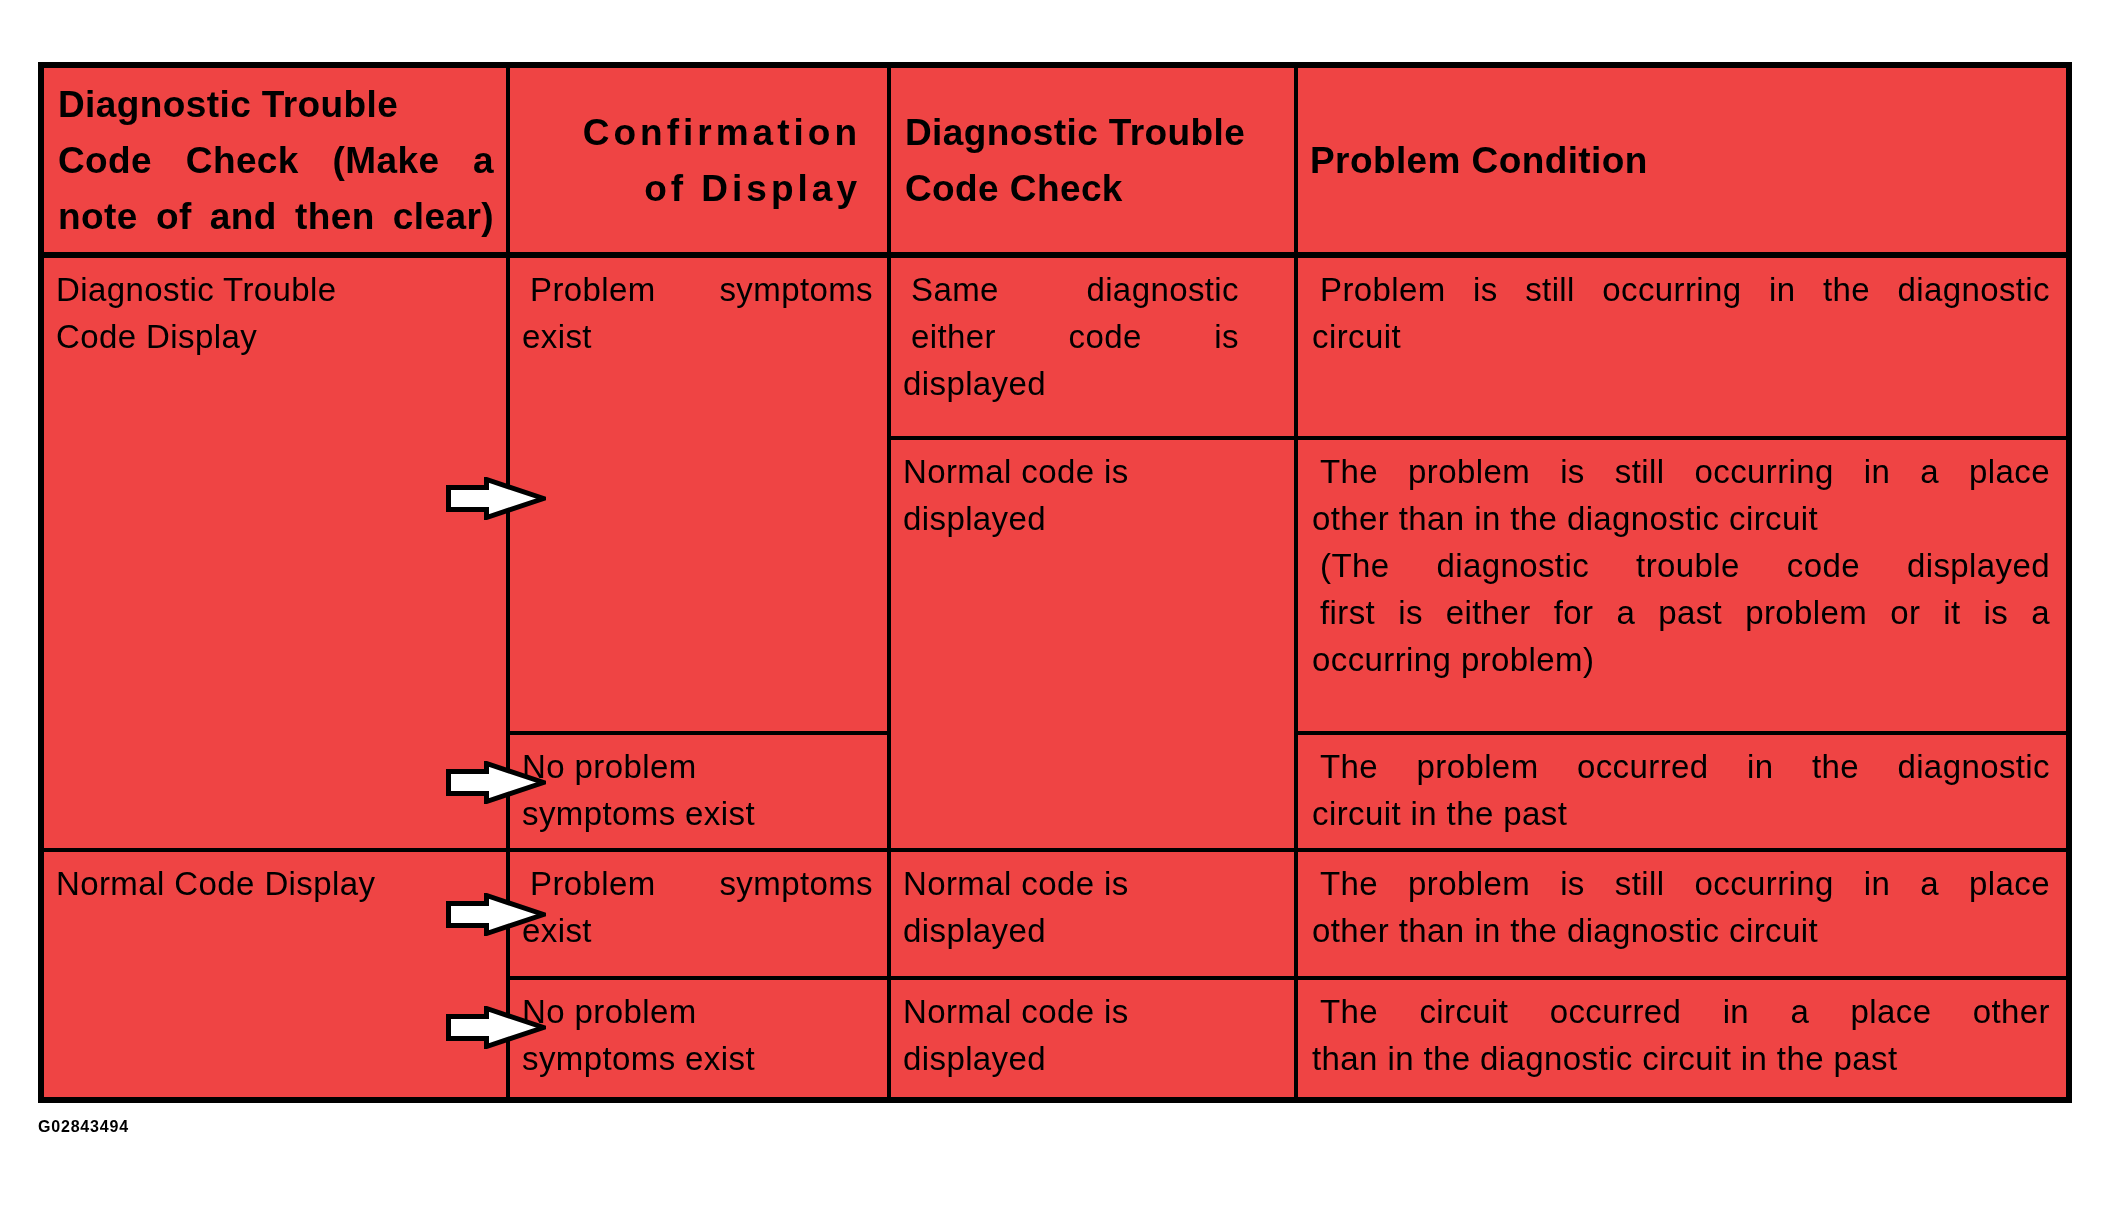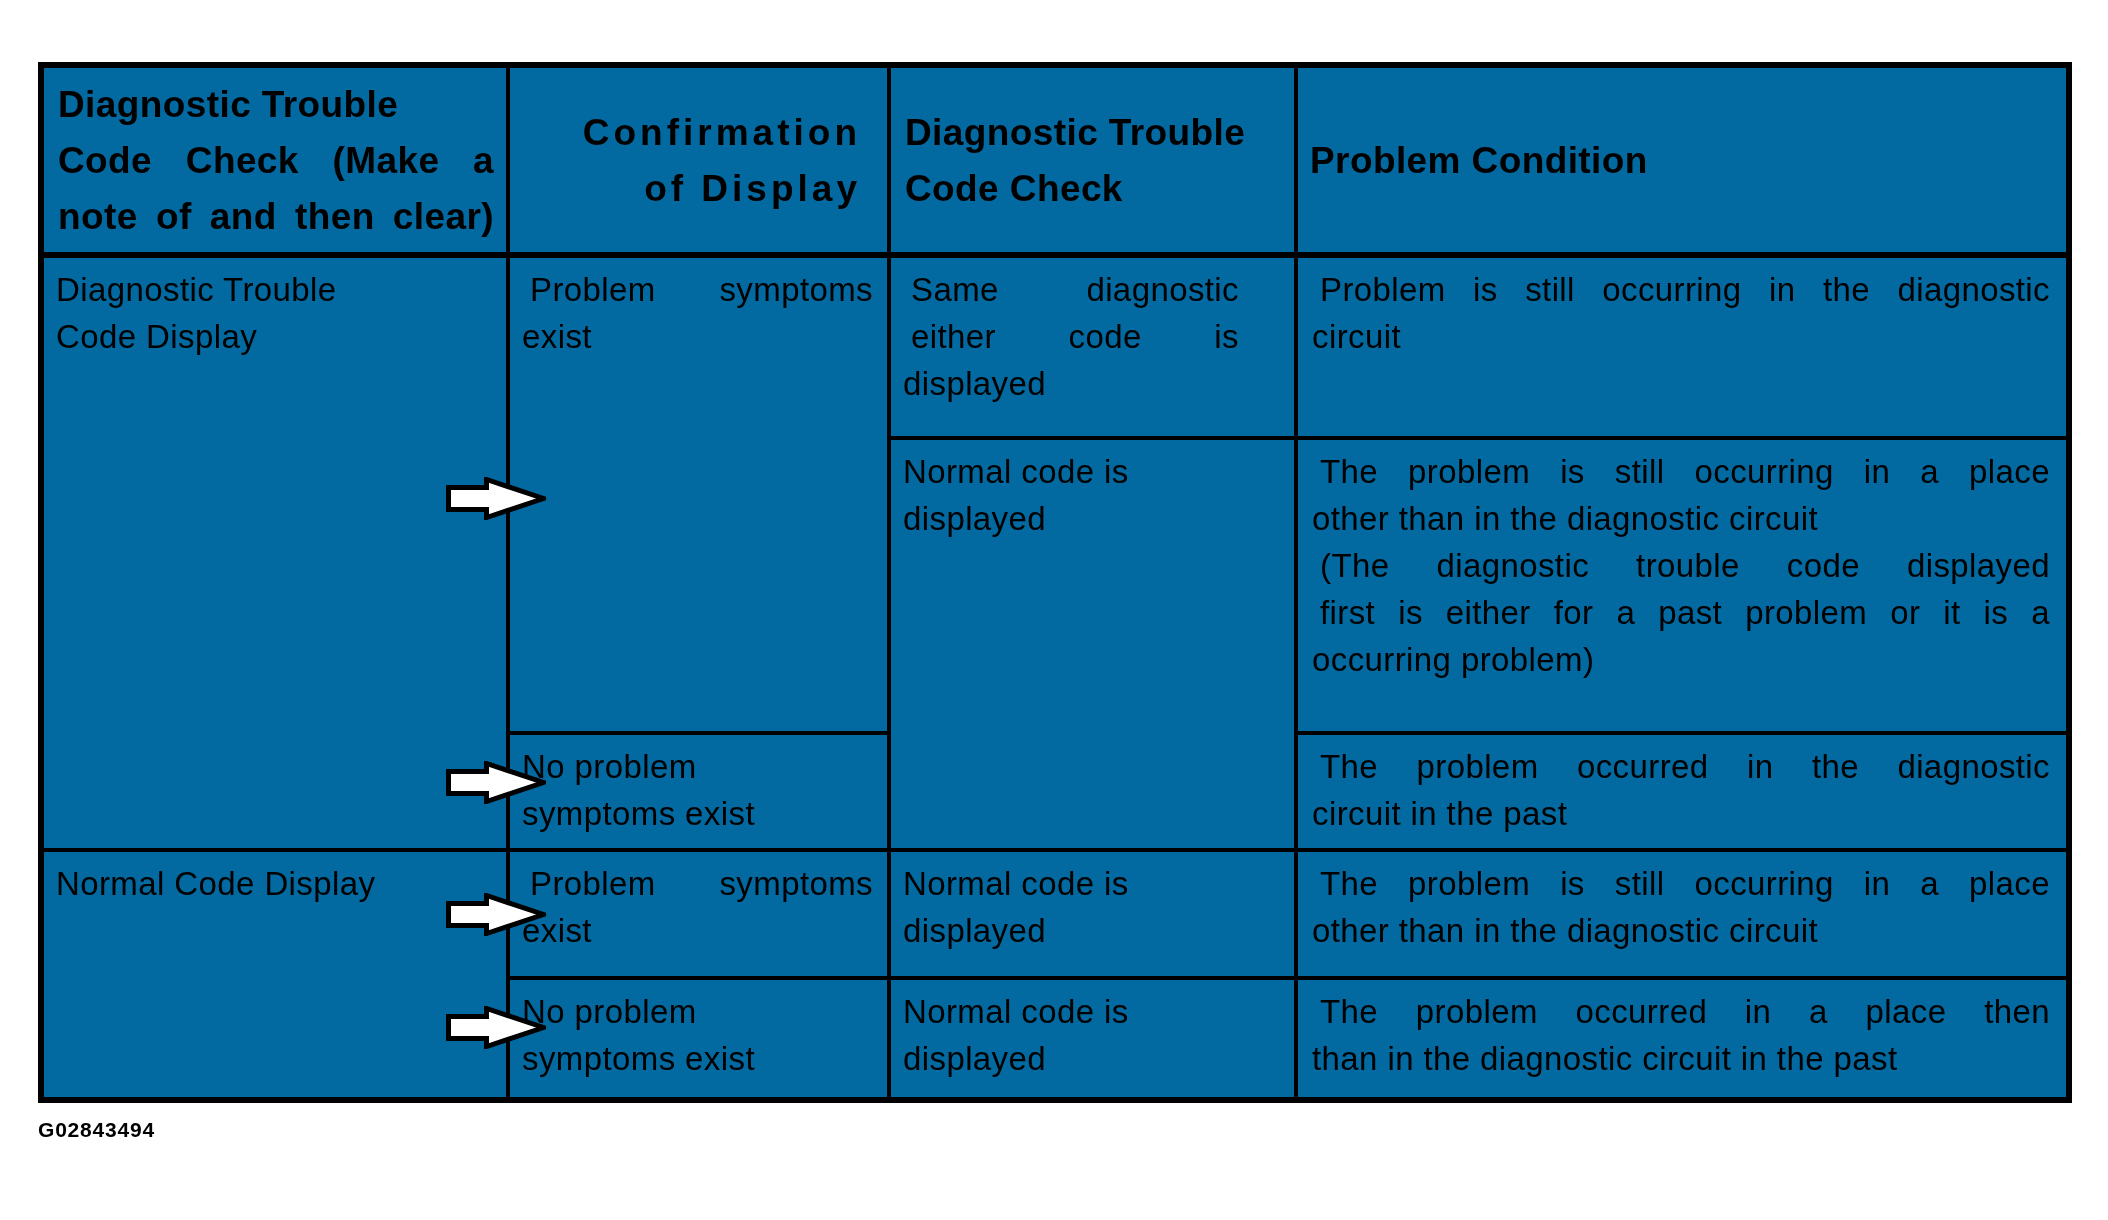--- a/index.html
+++ b/index.html
@@ -9,21 +9,21 @@
     color:#000;
     -webkit-font-smoothing:antialiased;
   }
   .page{position:relative;width:2108px;height:1220px;background:#fff;overflow:hidden;}
 
   table.diag{
     position:absolute;left:38px;top:62px;
     width:2028px;
     border-collapse:collapse;table-layout:fixed;
     border:6px solid #000;
-    background:#0369a1;
+    background:#ef4444;
   }
   col.c1{width:467px}
   col.c2{width:381px}
   col.c3{width:407px}
   col.c4{width:773px}
 
   th,td{
     border:4px solid #000;
     vertical-align:top;
     padding:8px 14px 6px 12px;
@@ -61,21 +61,21 @@
   .th3{padding-left:14px;}
   .th4{text-align:left;}
   .narrow{width:336px;}
   td.cond{padding-left:14px;padding-right:16px;}
 
   .arrow{position:absolute;left:446px;z-index:5;}
   .arrow svg{display:block;}
 
   .figcode{
     position:absolute;left:38px;top:1118px;
-    font-size:21px;font-weight:bold;letter-spacing:0.8px;
+    font-size:16px;font-weight:bold;letter-spacing:0.8px;
   }
 </style>
 </head>
 <body>
 
 <div class="page">
 
   <table class="diag">
     <colgroup>
       <col class="c1">
@@ -208,21 +208,21 @@
             </div>
       </td>
       <td>
         <div class="lines">
               <div>Normal code is</div>
               <div>displayed</div>
             </div>
       </td>
       <td class="cond">
         <div class="lines jl">
-              <div>The problem occurred in a place then</div>
+              <div>The circuit occurred in a place other</div>
               <div>than in the diagnostic circuit in the past</div>
             </div>
       </td>
     </tr>
   </tbody>
     </table>
 
   <div class="arrow" style="top:477px">
     <svg width="100" height="43" viewBox="-2.5 -2.5 100 43" xmlns="http://www.w3.org/2000/svg">
       <polygon points="0,8 38,8 38,0 95,19 38,38 38,30 0,30" fill="#ffffff" stroke="#000000" stroke-width="5"></polygon>

